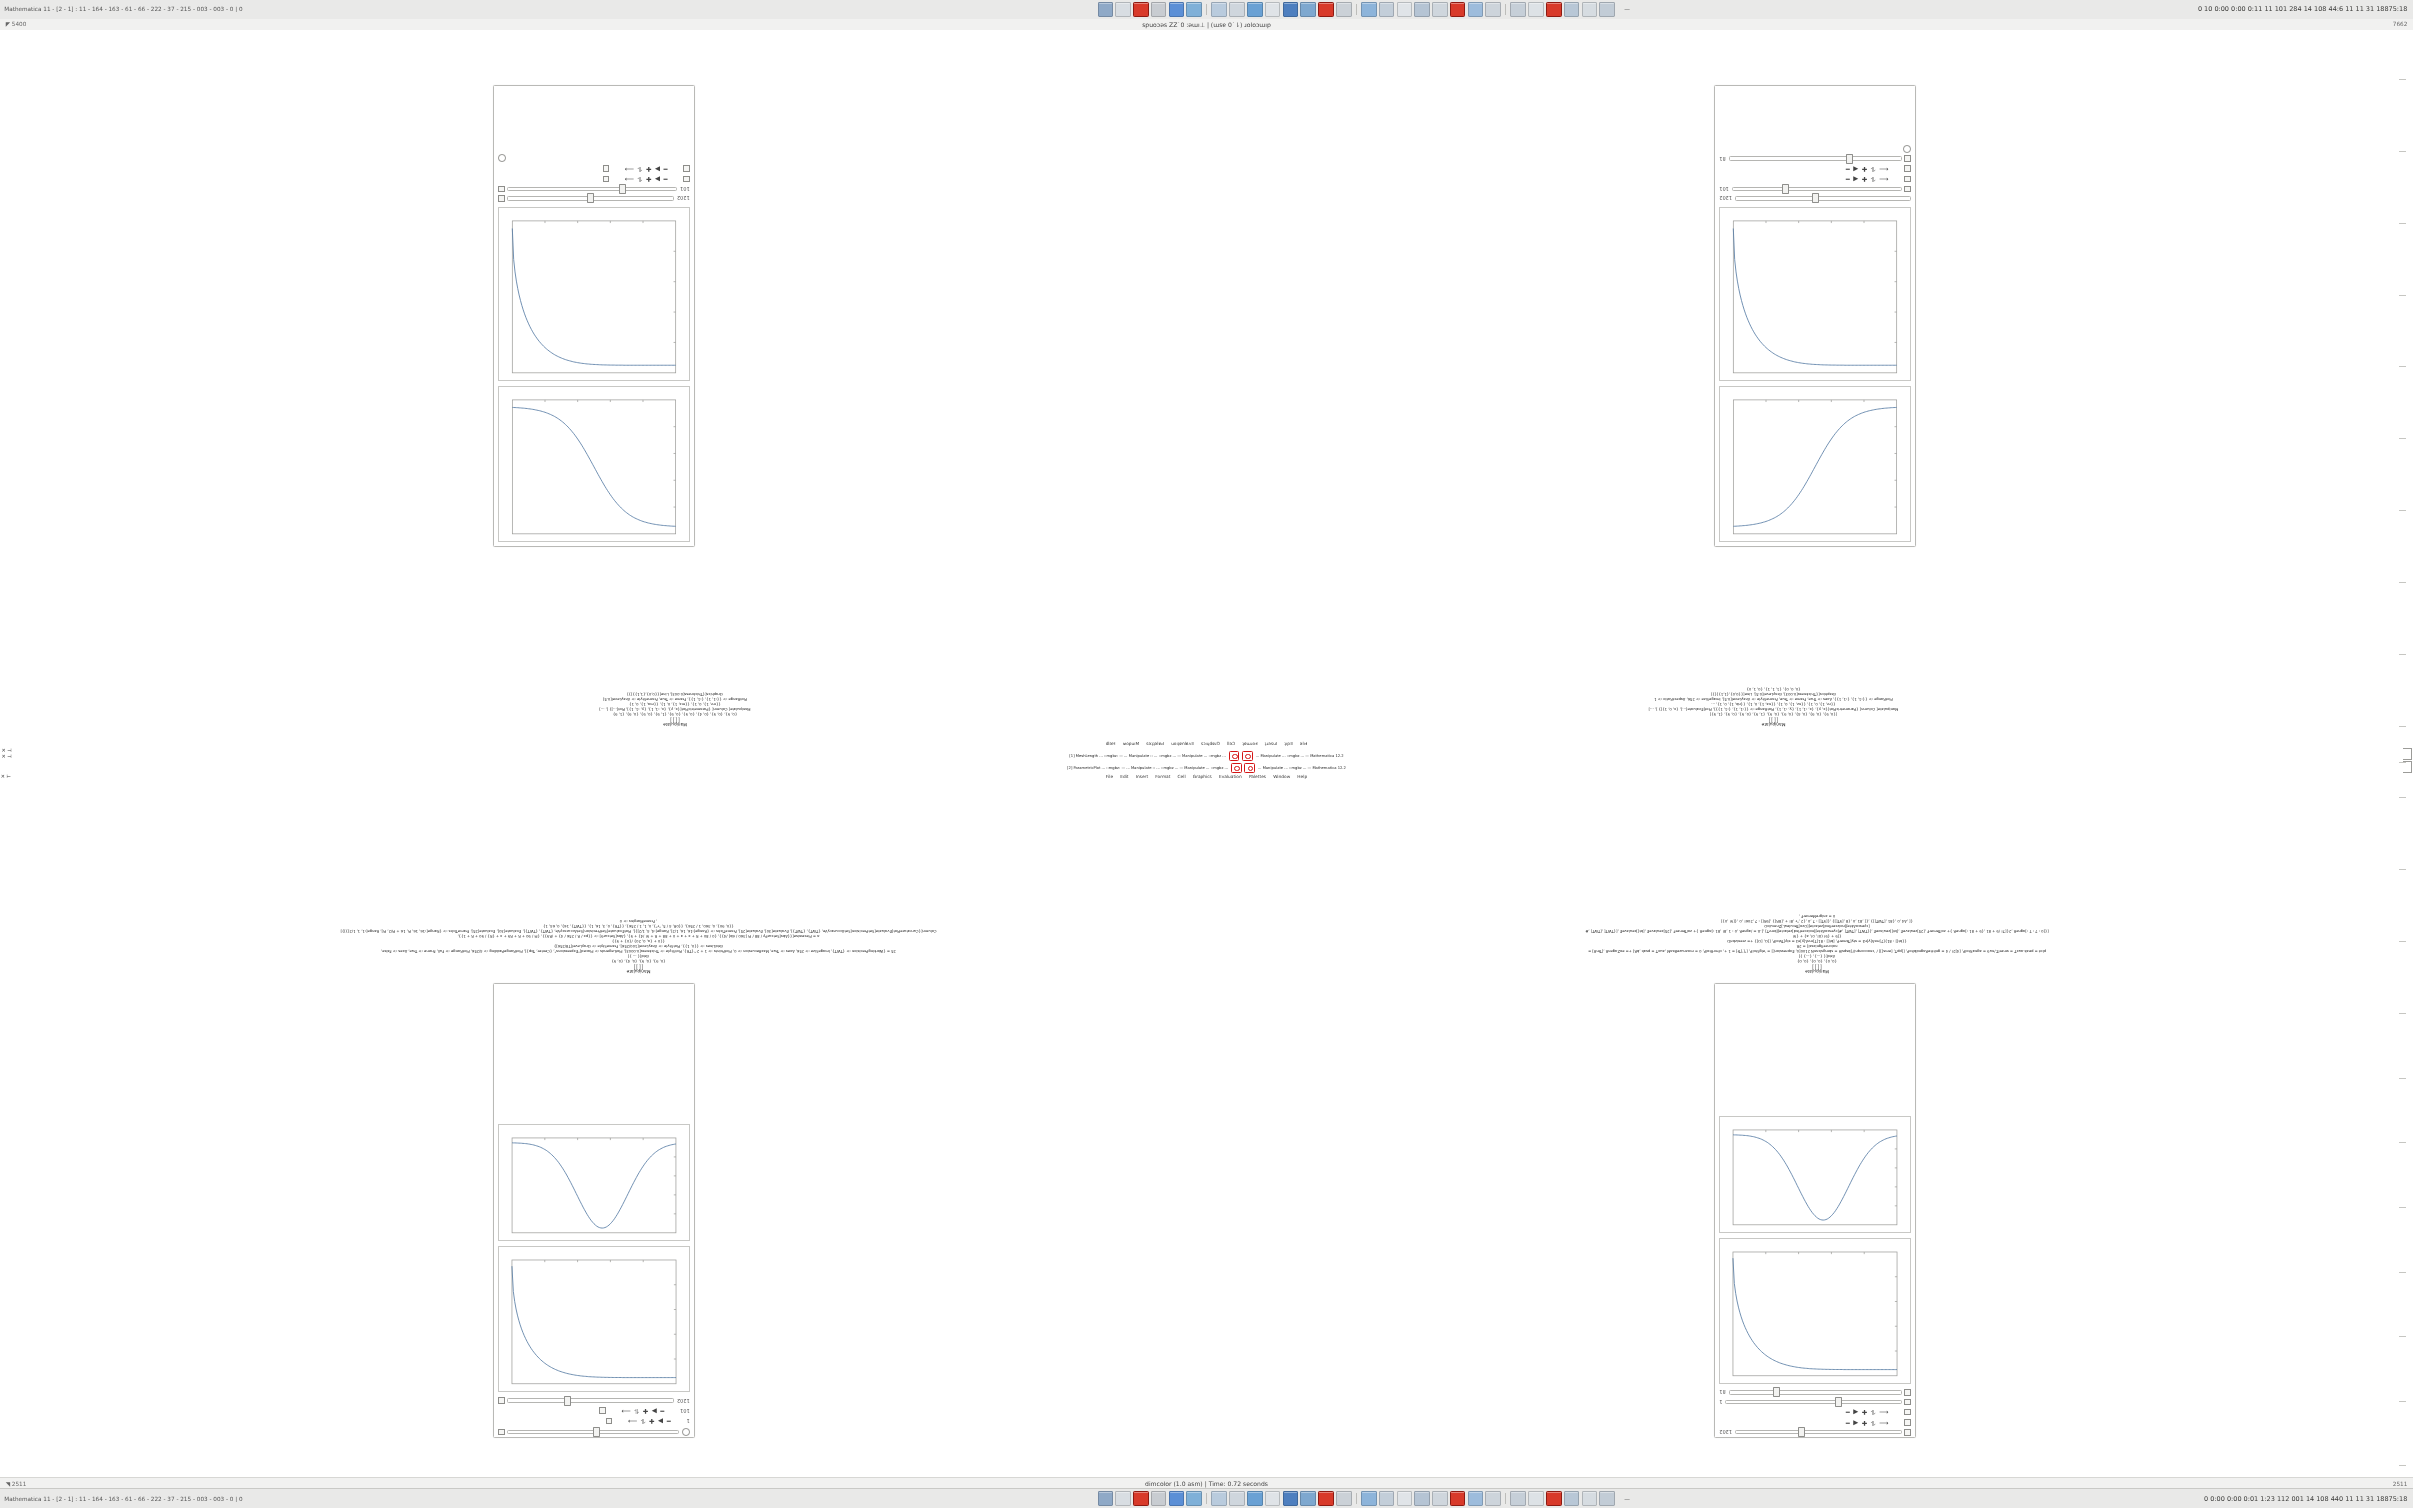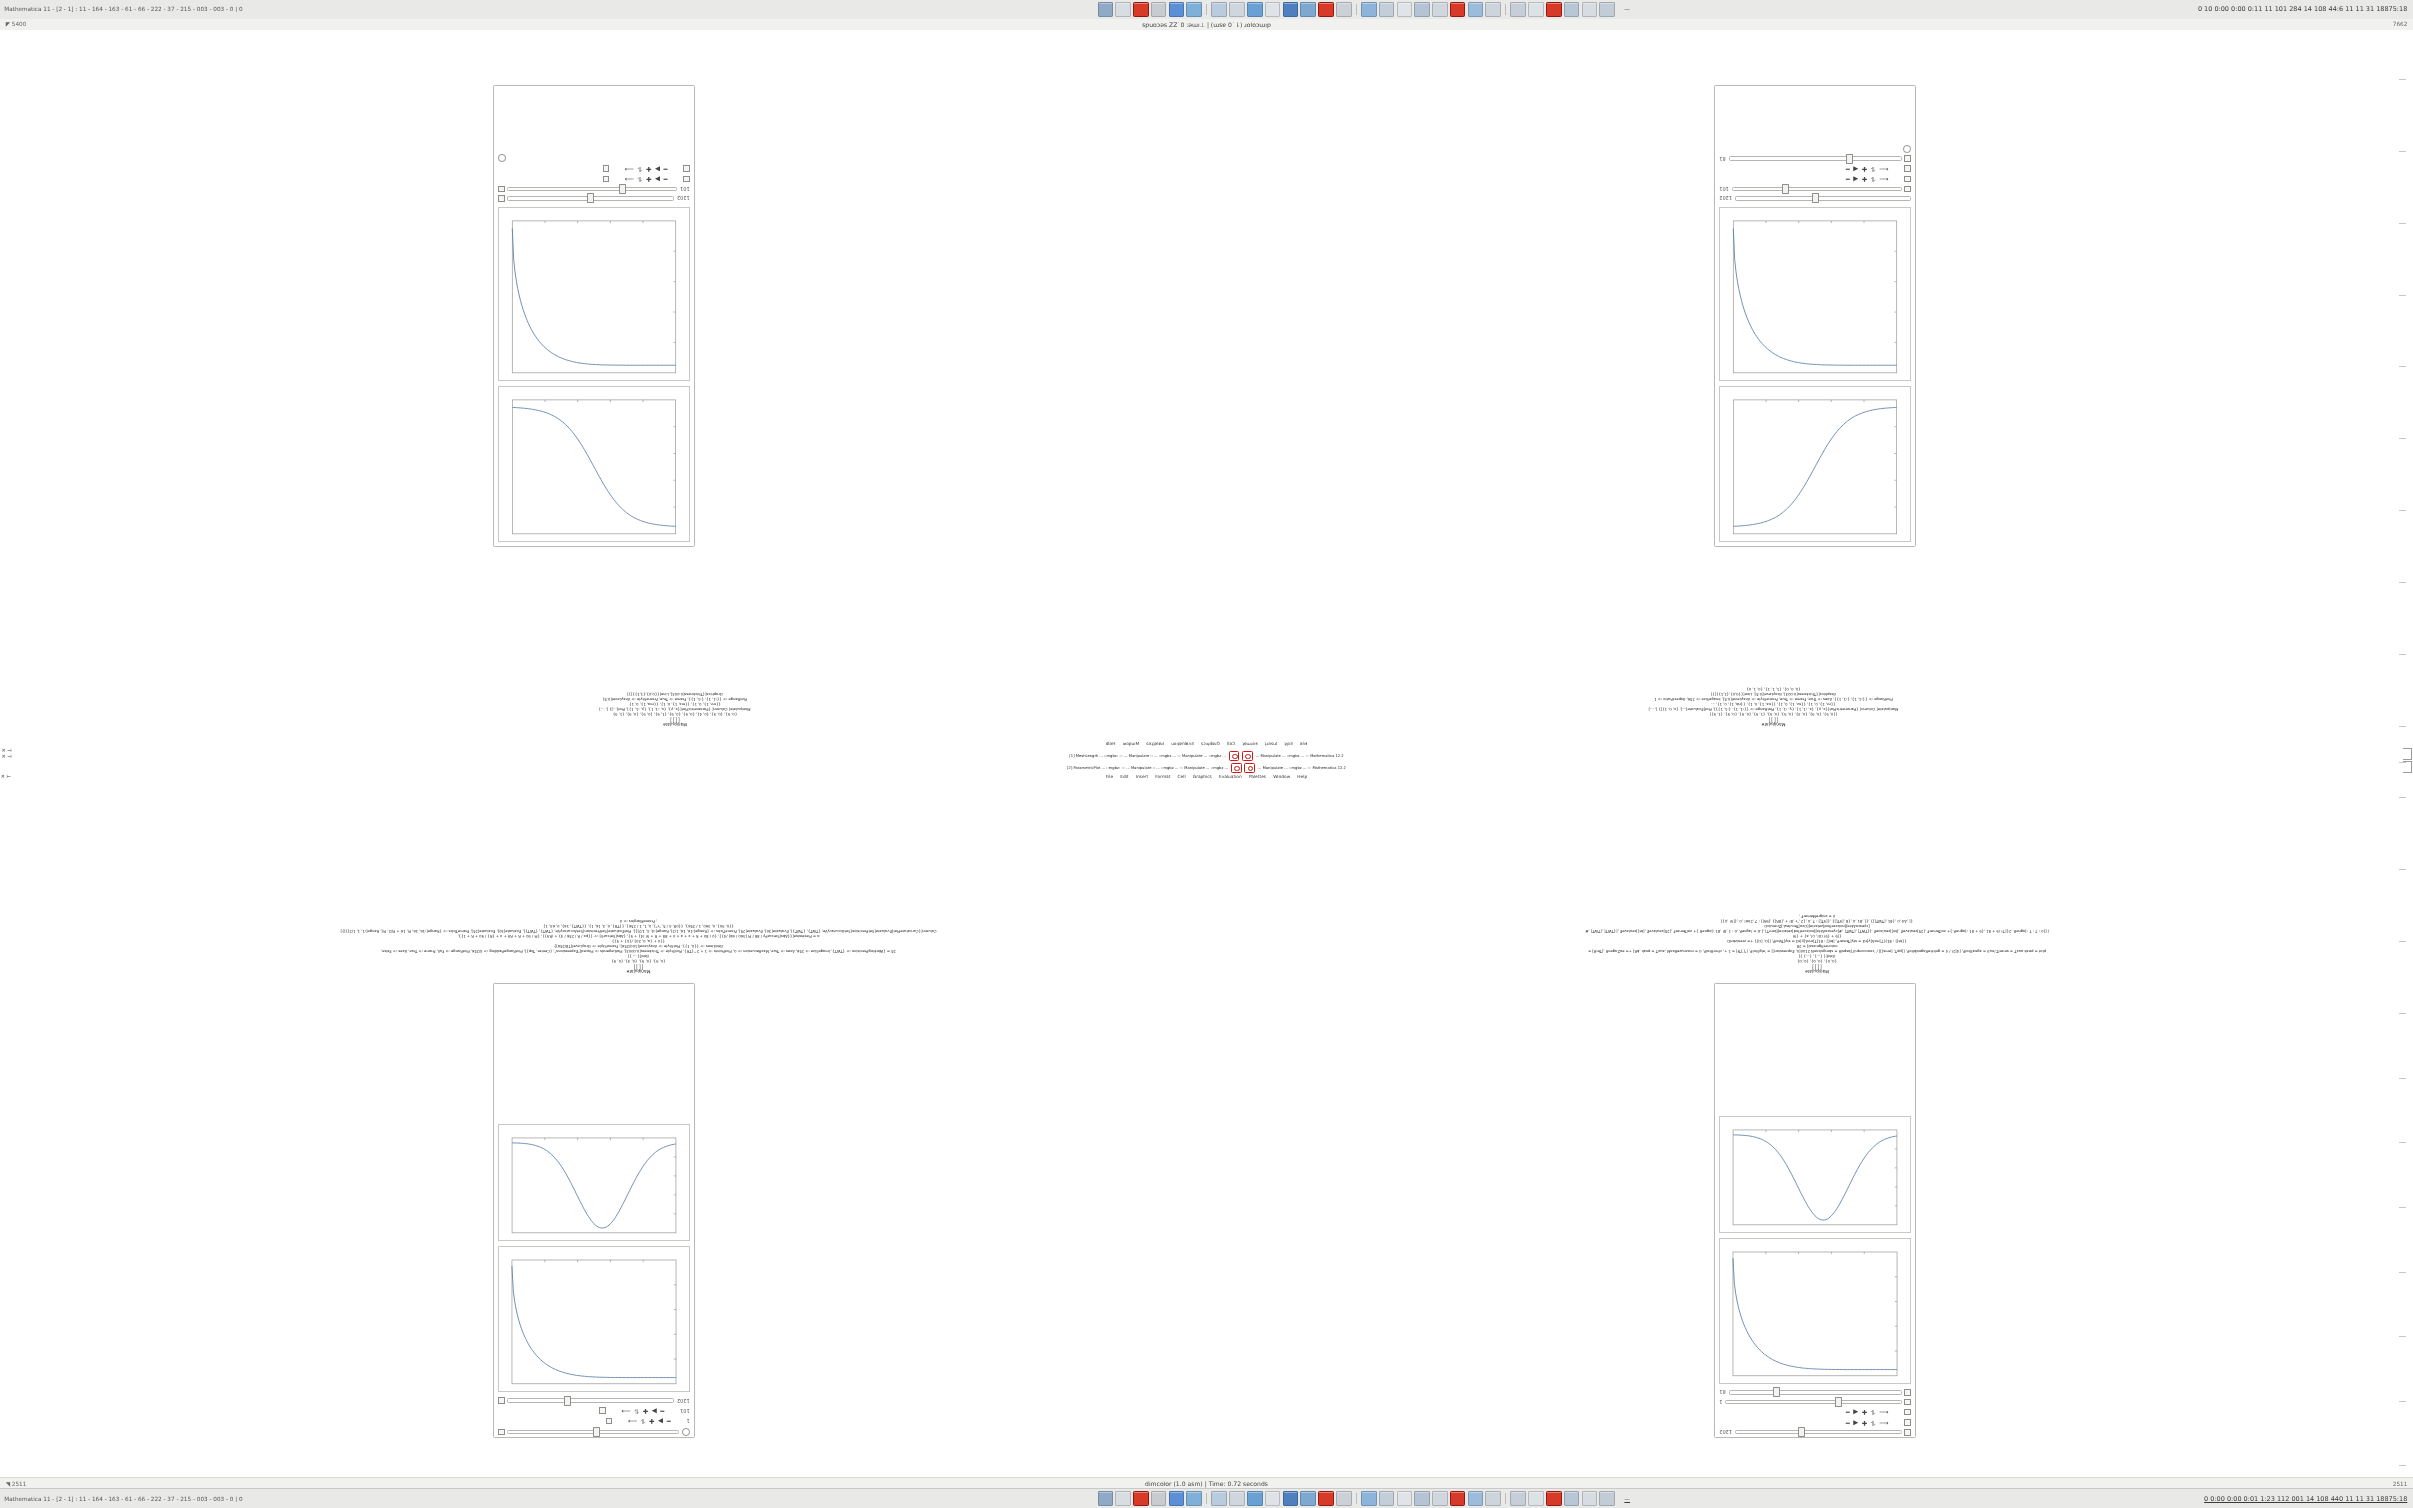--- a/index.html
+++ b/index.html
@@ -3,21 +3,21 @@
 <meta charset="utf-8">
 <style>
   html,body{margin:0;padding:0;background:#ffffff;}
   body{width:2413px;height:1508px;overflow:hidden;font-family:"DejaVu Sans",sans-serif;color:#222;}
   .screen{position:relative;width:2413px;height:1508px;background:#fdfdfd;}
 
   
   .panel{position:absolute;left:0;width:2413px;height:18.7px;background:#e9e9e8;border-bottom:0.7px solid #c9c9c6;
          display:flex;align-items:center;font-size:6.5px;color:#3a3a38;}
   .panel.top{top:0;}
-  .panel.bottom{bottom:0;border-bottom:none;border-top:0.7px solid #c9c9c6;text-decoration:underline;}
+  .panel.bottom{bottom:0;border-bottom:none;border-top:0.7px solid #c9c9c6;}
   .panel .left{display:flex;align-items:center;gap:4.3px;padding-left:4.3px;width:761px;overflow:hidden;white-space:nowrap;}
   .panel .center{flex:1;display:flex;align-items:center;justify-content:center;gap:2.2px;}
   .panel .right{display:flex;align-items:center;gap:5.7px;padding-right:5.7px;justify-content:flex-end;width:445px;white-space:nowrap;}
   .tb{width:13.6px;height:13.6px;border-radius:1.4px;border:0.7px solid rgba(0,0,0,.18);
       display:inline-block;box-shadow:inset 0 0.7px 0 rgba(255,255,255,.5);}
   .sep{width:0.7px;height:11.5px;background:#bdbdba;display:inline-block;margin:0 2.2px;}
   .panel .right .clock{font-size:6.5px;}
   .mini{font-size:5.7px;color:#555;}
 
   

